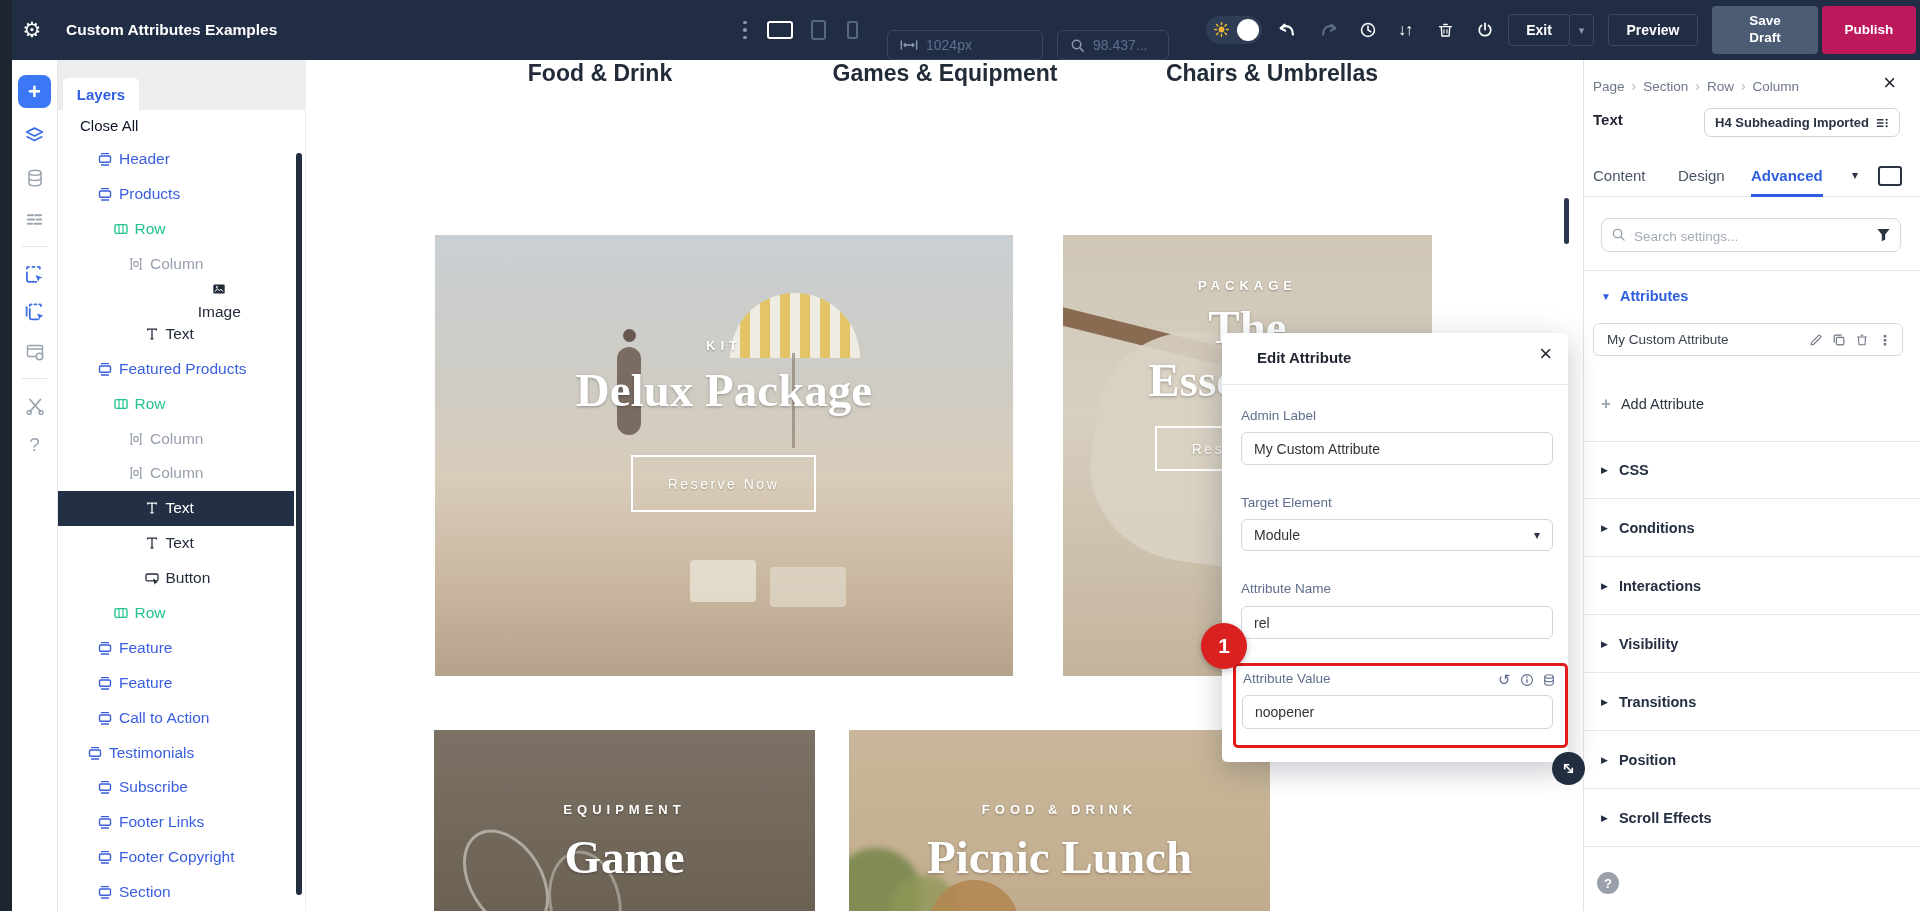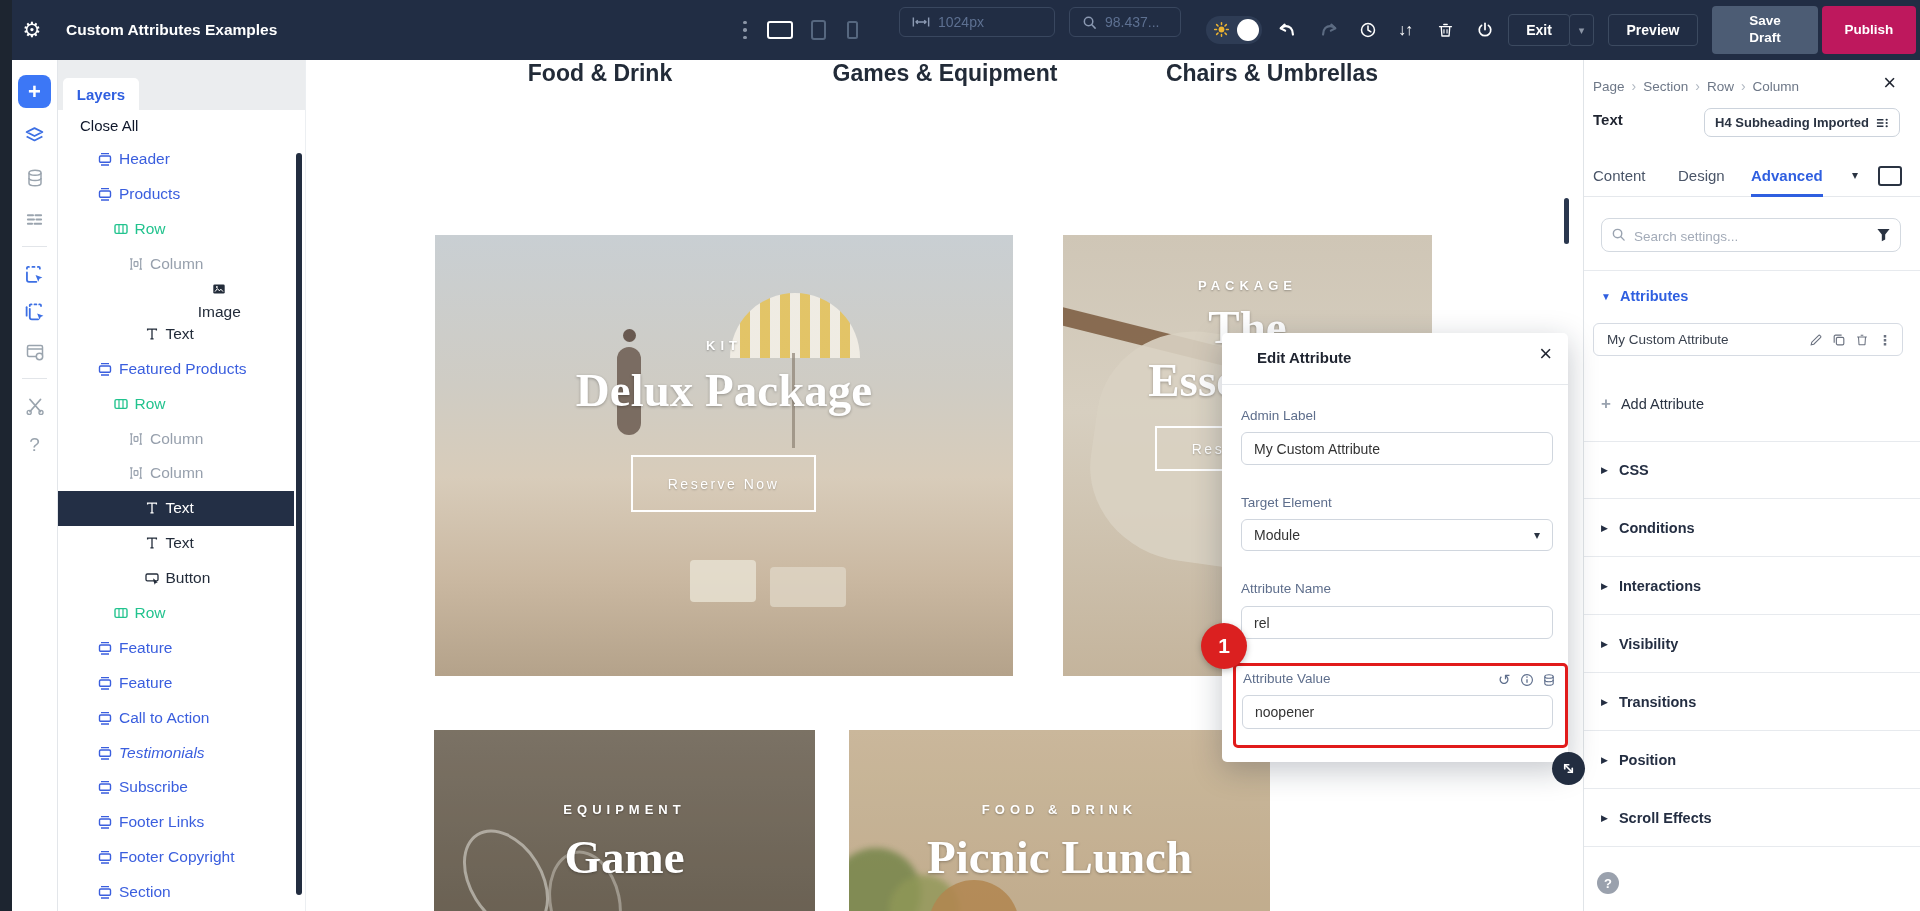--- a/index.html
+++ b/index.html
@@ -2,21 +2,21 @@
 <html><head>
 <meta charset="utf-8">
 <style>
   html,body{margin:0;padding:0;background:#fff;font-family:"Liberation Sans","DejaVu Sans",sans-serif;}
   #app{position:relative;width:1920px;height:911px;overflow:hidden;background:#fff;cursor:default;}
   .abs{position:absolute;}
   
   #topbar{position:absolute;left:0;top:0;width:1920px;height:60px;background:#212d44;z-index:40;}
   #topbar .ttl{position:absolute;left:66px;top:0;height:60px;line-height:60px;color:#fff;font-size:15.5px;font-weight:600;}
   .tb-ic{position:absolute;top:0;height:60px;display:flex;align-items:center;justify-content:center;color:#c7d0dd;}
-  .tb-box{position:absolute;top:7px;height:30px;border:1px solid #39475f;border-radius:6px;display:flex;align-items:center;gap:8px;padding:10px 12px;color:#5d7091;font-size:14px;box-sizing:border-box;margin-left:12px;}
+  .tb-box{position:absolute;top:30px;height:30px;border:1px solid #39475f;border-radius:6px;display:flex;align-items:center;gap:8px;padding:10px 12px;color:#5d7091;font-size:14px;box-sizing:border-box;}
   .dev{box-sizing:border-box;display:inline-block;}
   .dev-desktop{width:26px;height:18px;border:2.5px solid #fff;border-radius:3px;}
   .dev-tablet{width:15px;height:20px;border:2px solid #56677f;border-radius:3px;}
   .dev-phone{width:11px;height:18px;border:2px solid #56677f;border-radius:2.5px;}
   .kebab span{display:block;width:3.5px;height:3.5px;border-radius:50%;background:#8b95a6;margin:2px 0;}
   #toggle{position:absolute;left:1206px;top:16px;width:56px;height:28px;border-radius:14px;background:#2e3c55;}
   #toggle .knob{position:absolute;right:3px;top:3px;width:22px;height:22px;border-radius:50%;background:#fff;}
   #toggle .sun{position:absolute;left:7px;top:5px;color:#edb431;}
   .tb-btn{position:absolute;top:14px;height:32px;line-height:30px;box-sizing:border-box;border:1px solid #3c4a60;border-radius:4px;color:#fff;font-size:14px;font-weight:600;text-align:center;}
   .tb-fill{position:absolute;top:6px;height:48px;border:none;border-radius:4px;color:#fff;font-size:13.5px;font-weight:600;display:flex;align-items:center;justify-content:center;text-align:center;line-height:1.25;}
@@ -450,21 +450,21 @@
         </div>
         <div class="t-row c-section" style="padding-left: 41px;">
           <span class="tic">
             <svg viewBox="0 0 14 14" width="14" height="14">
               <rect x="1.5" y="4" width="11" height="6.3" rx="1.2" fill="none" stroke="currentColor" stroke-width="1.4"></rect>
               <path d="M3 1.6h8M3 13h8" stroke="currentColor" stroke-width="1.4"></path>
             </svg>
           </span>
           <span>Call to Action</span>
         </div>
-        <div class="t-row c-section" style="padding-left: 41px; font-style: italic;">
+        <div class="t-row c-section" style="padding-left: 31px;">
           <span class="tic">
             <svg viewBox="0 0 14 14" width="14" height="14">
               <rect x="1.5" y="4" width="11" height="6.3" rx="1.2" fill="none" stroke="currentColor" stroke-width="1.4"></rect>
               <path d="M3 1.6h8M3 13h8" stroke="currentColor" stroke-width="1.4"></path>
             </svg>
           </span>
           <span>Testimonials</span>
         </div>
         <div class="t-row c-section" style="padding-left: 41px;">
           <span class="tic">

